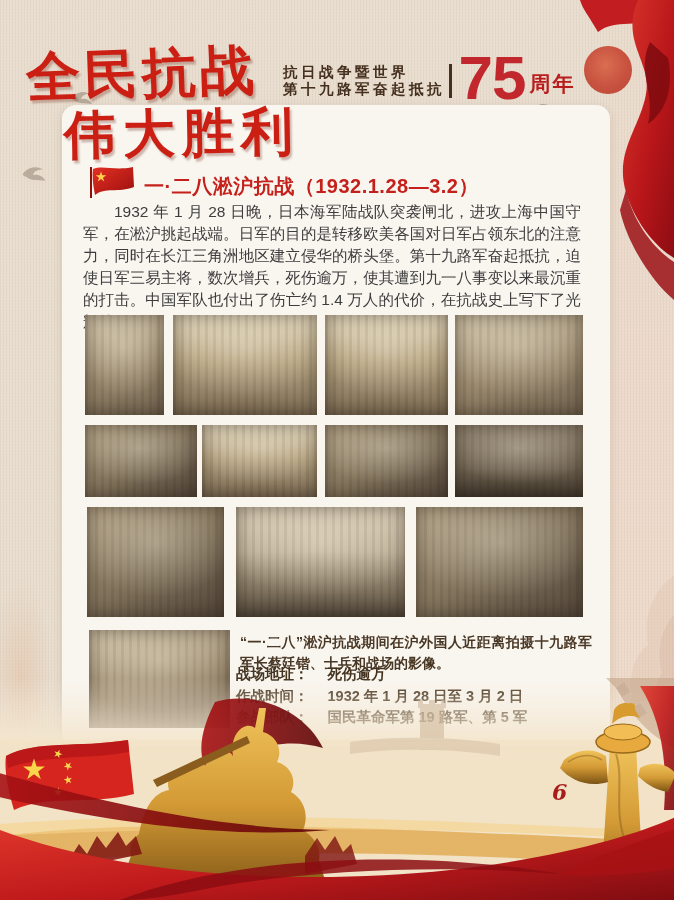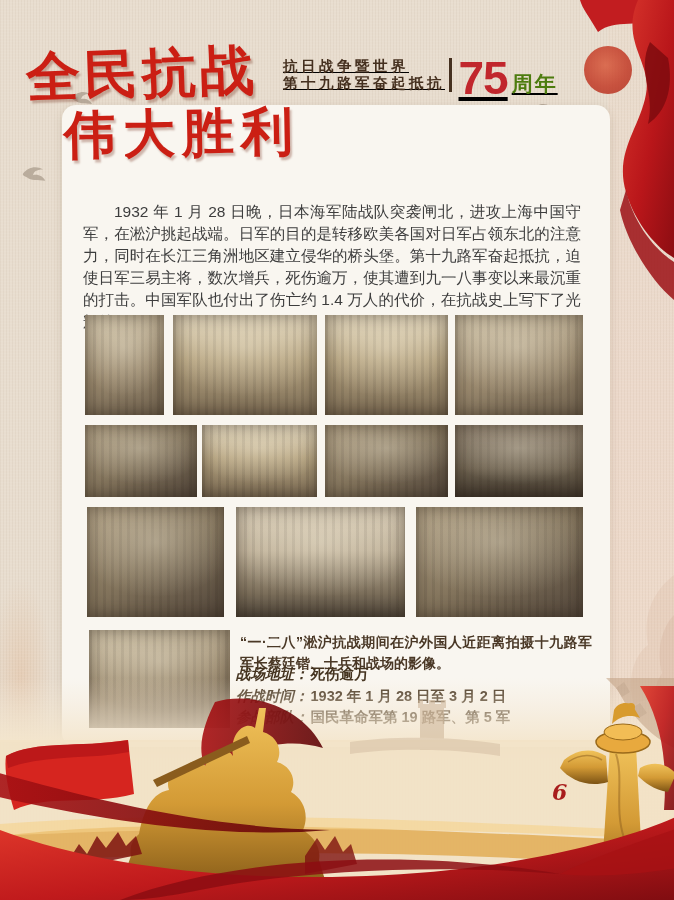--- a/index.html
+++ b/index.html
@@ -33,25 +33,25 @@
   
   .panel{position:absolute;left:62px;top:105px;width:548px;height:642px;z-index:2;
     background:#f9f6f0;border-radius:14px;box-shadow:0 3px 10px rgba(115,90,55,.18);}
 
   
   .cal{position:absolute;z-index:4;color:#cb1f14;font-family:"DejaVu Serif",serif;
     font-weight:900;text-shadow:2px 3px 2px rgba(110,35,15,.30);white-space:nowrap;}
   .cal1{left:26px;top:38px;font-size:54px;letter-spacing:4px;transform:rotate(-2deg);}
   .cal2{left:64px;top:99px;font-size:52px;letter-spacing:7px;transform:rotate(-1deg);}
 
-  .mast-sub{position:absolute;left:283px;top:58px;z-index:4;display:flex;align-items:flex-start;text-decoration:underline;}
+  .mast-sub{position:absolute;left:283px;top:58px;z-index:4;display:flex;align-items:flex-end;}
   .sub-lines{color:#45301f;font-weight:700;font-size:14.5px;line-height:17px;letter-spacing:3.5px;white-space:nowrap;}
   .divider{width:2.5px;height:34px;background:#45301f;margin:0 7px 0 4px;}
-  .num75{font-size:46px;font-weight:700;color:#c1272d;line-height:40px;letter-spacing:-1px;}
-  .zhounian{font-size:21px;font-weight:700;color:#4d7c0f;margin:12px 0 0 4px;letter-spacing:2px;}
+  .num75{font-size:62px;font-weight:700;color:#c1272d;line-height:40px;letter-spacing:-1px;}
+  .zhounian{font-size:21px;font-weight:700;color:#b91c1c;margin:12px 0 0 4px;letter-spacing:2px;}
 
   
   .section-head{position:absolute;left:88px;top:166px;z-index:4;display:flex;align-items:flex-end;}
   .section-head h2{margin:0 0 0 10px;font-size:20px;font-weight:700;color:#c5211c;letter-spacing:.5px;white-space:nowrap;}
 
   
   .body-text{position:absolute;left:83px;top:201px;width:498px;z-index:4;margin:0;
     font-size:15.5px;line-height:22px;color:#3d3d3d;text-align:justify;text-indent:2em;}
 
   
@@ -78,21 +78,21 @@
   #p9{left:87px;top:507px;width:137px;height:110px;}
   #p10{left:236px;top:507px;width:169px;height:110px;}
   #p11{left:416px;top:507px;width:167px;height:110px;}
   #p12{left:89px;top:630px;width:141px;height:98px;}
 
   
   .caption{position:absolute;left:236px;top:628px;width:352px;z-index:4;margin:4px;
     font-size:14px;line-height:21px;color:#4a3826;font-weight:600;text-align:justify;}
   .facts{position:absolute;left:236px;top:664px;z-index:4;font-size:14.5px;line-height:21.5px;
     color:#44331f;font-weight:700;white-space:nowrap;}
-  .fact .flabel{margin-right:2px;font-style:italic;}
+  .fact .flabel{margin-right:19px;}
 
   
   .montage{position:absolute;left:0;top:678px;z-index:5;}
   .pageno{position:absolute;left:552px;top:779px;z-index:6;color:#a81d1c;
     font-family:"DejaVu Serif",serif;font-style:italic;font-weight:700;font-size:22px;}
 </style>
 </head>
 <body>
 
 <div id="page">
@@ -140,20 +140,35 @@
   <div class="mast-sub">
     <div class="sub-lines">
       <div>抗日战争暨世界</div>
       <div>第十九路军奋起抵抗</div>
     </div>
     <div class="divider"></div>
     <div class="num75">75</div>
     <div class="zhounian">周年</div>
   </div>
 
+  <div class="section-head">
+    <svg width="46" height="34" viewBox="0 0 46 34">
+      <defs>
+        <linearGradient id="fg" x1="0" y1="0" x2="1" y2="1">
+          <stop offset="0" stop-color="#e43024"></stop>
+            <stop offset="1" stop-color="#9c0f0e"></stop>
+        </linearGradient>
+        <path id="star5" d="M0,-10 L2.3,-3.1 L9.5,-3.1 L3.6,1.2 L5.9,8.1 L0,3.8 L-5.9,8.1 L-3.6,1.2 L-9.5,-3.1 L-2.3,-3.1 Z"></path>
+      </defs>
+      <rect x="2" y="1" width="2" height="31" fill="#8d0f0c"></rect>
+      <path d="M5,3 C15,-1 27,5 45,1 L46,21 C30,27 17,21 7,29 C5,19 4,10 5,3 Z" fill="url(#fg)"></path>
+      <use href="#star5" transform="translate(13,11) scale(.55)" fill="#ffd34d"></use>
+    </svg>
+    <h2>一·二八淞沪抗战（1932.1.28—3.2）</h2>
+  </div>
 
   <p class="body-text">1932 年 1 月 28 日晚，日本海军陆战队突袭闸北，进攻上海中国守军，在淞沪挑起战端。日军的目的是转移欧美各国对日军占领东北的注意力，同时在长江三角洲地区建立侵华的桥头堡。第十九路军奋起抵抗，迫使日军三易主将，数次增兵，死伤逾万，使其遭到九一八事变以来最沉重的打击。中国军队也付出了伤亡约 1.4 万人的代价，在抗战史上写下了光辉的一页。</p>
 
   <div class="ph tone-a" id="p1" title="十九路军军官立于台阶前"></div>
   <div class="ph tone-b" id="p2" title="士兵与军旗合影"></div>
   <div class="ph tone-b" id="p3" title="守军在损毁建筑前集结"></div>
   <div class="ph tone-a" id="p4" title="闸北被毁街区"></div>
   <div class="ph tone-c" id="p5" title="街垒与路障"></div>
   <div class="ph tone-b" id="p6" title="阵地炮击硝烟"></div>
   <div class="ph tone-c" id="p7" title="被焚毁的楼房残骸"></div>

